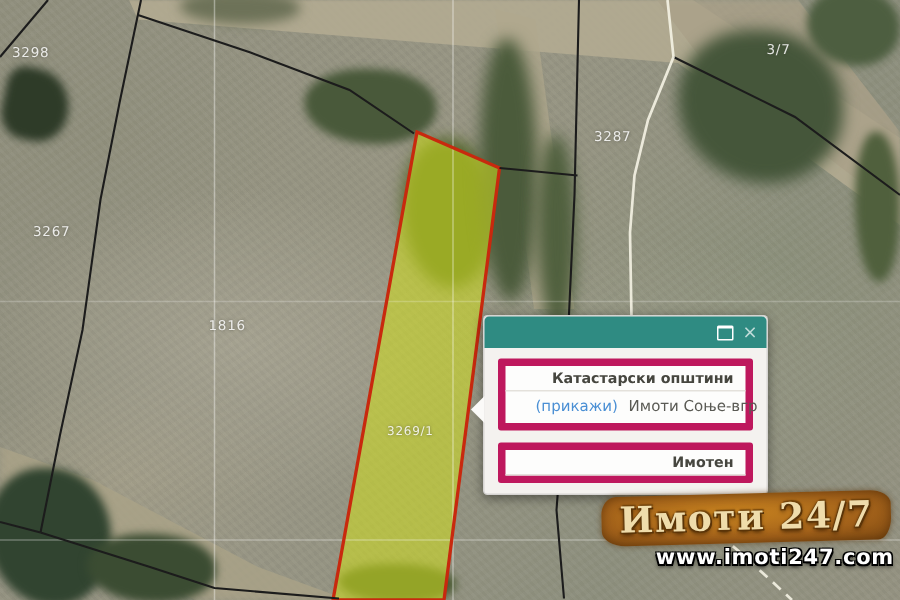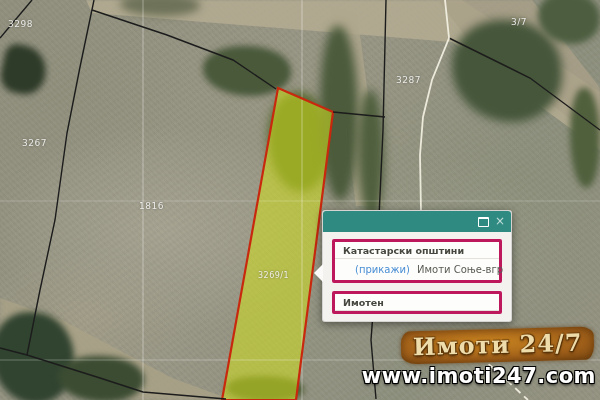--- a/index.html
+++ b/index.html
@@ -30,51 +30,51 @@
   .path-strip{background:#b0a88e;opacity:.75;filter:blur(1.5px);
     clip-path:polygon(330px 6px,357px 13px,383px 206px,356px 206px);}
   .dirt-bl{background:#aba388;opacity:.8;filter:blur(3px);
     clip-path:polygon(0 298px,62px 320px,172px 378px,232px 400px,130px 400px,0 332px);}
 
   .blob{position:absolute;z-index:2;border-radius:48% 55% 50% 60%;filter:blur(3px);}
 
   svg.lines{position:absolute;left:0;top:0;z-index:3;}
 
   .mlabel{position:absolute;z-index:4;font-size:9px;color:rgba(255,255,255,.85);
-    text-shadow:0 0 2px rgba(60,60,50,.6);letter-spacing:.5px;white-space:nowrap;}
+    text-shadow:0 0 2px rgba(60,60,50,.6);letter-spacing:.5px;white-space:nowrap;margin-top:12px;}
 
   
   .popup{position:absolute;left:322px;top:210px;width:188px;z-index:6;background:#f4f2ef;
     border-radius:3px;box-shadow:0 2px 8px rgba(0,0,0,.45);border:1px solid rgba(0,0,0,.12);}
   .popup-header{height:21px;background:#2f8b82;border-radius:3px 3px 0 0;position:relative;}
   .win-max{position:absolute;right:22px;top:6px;width:9px;height:7px;border:1px solid #fff;
     border-top-width:2px;border-radius:1px;cursor:pointer;}
   .win-close{position:absolute;right:6px;top:2px;font-size:12px;color:rgba(255,255,255,.7);
     line-height:16px;cursor:pointer;}
   .popup-arrow{position:absolute;left:-9px;top:53px;width:0;height:0;
     border-top:9px solid transparent;border-bottom:9px solid transparent;
     border-right:9px solid #fbfaf8;}
   .popup-body{padding:7px 9px 7px 9px;}
-  .sec{background:#fdfdfc;border:3px solid #be185d;border-radius:2px;}
+  .sec{background:#fdfdfc;border:5px solid #be185d;border-radius:2px;text-align:right;}
   .sec + .sec{margin-top:8px;}
   .sec-title{padding:3px 8px 2px 8px;font-size:9.5px;font-weight:bold;color:#46463f;
     border-bottom:1px solid #e4e1db;}
   .sec-row{padding:5px 8px 5px 8px;font-size:10px;color:#5a5a54;white-space:nowrap;}
   .lnk{color:#4a8fd4;cursor:pointer;margin-left:12px;}
   .sep{display:inline-block;width:4px;}
 
   
   .wm-brand{position:absolute;right:6px;top:329px;z-index:7;transform:rotate(-1.5deg);
     padding:1px 12px 3px 12px;
     background:radial-gradient(ellipse at 45% 40%, #c8831f, #a2611a 60%, #7d4a12);
     border-radius:10px 14px 9px 16px / 12px 9px 15px 10px;
     box-shadow:0 0 4px rgba(80,45,5,.6), inset 0 0 8px rgba(60,30,0,.55);
     font-family:"DejaVu Serif",serif;font-weight:bold;font-size:24px;letter-spacing:1px;
     color:#efdcab;text-shadow:1px 1px 0 #5a3408,-1px 1px 1px #5a3408,1px -1px 1px #6b3f0a,0 2px 3px rgba(40,20,0,.7);}
-  .wm-url{position:absolute;right:4px;top:364px;z-index:7;font-size:21px;font-weight:bold;
+  .wm-url{position:absolute;right:4px;top:364px;z-index:7;font-size:14px;font-weight:bold;
     color:#fff;letter-spacing:.5px;
     text-shadow:1px 1px 0 #000,-1px -1px 0 #000,1px -1px 0 #000,-1px 1px 0 #000,0 2px 3px rgba(0,0,0,.8);}
 </style>
 </head>
 <body>
 
 <div class="map">
   <div class="terrain"></div>
   <div class="speckle"></div>
 

